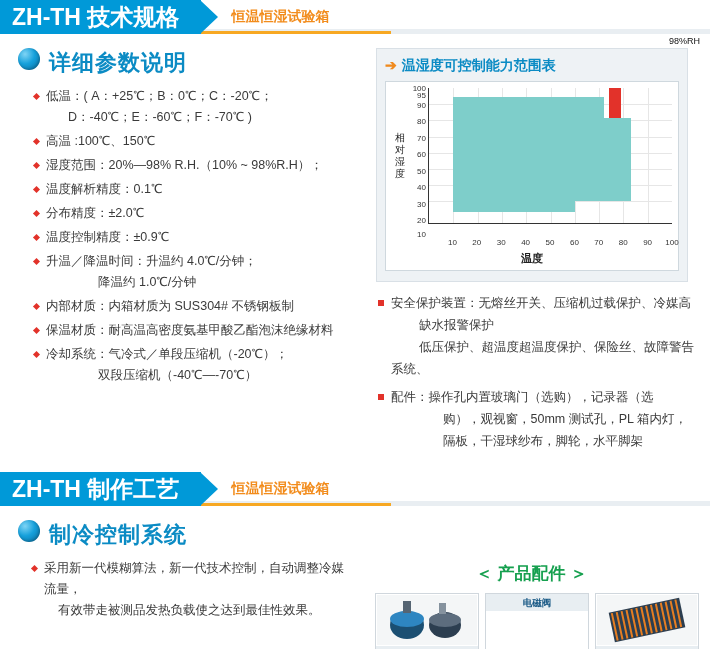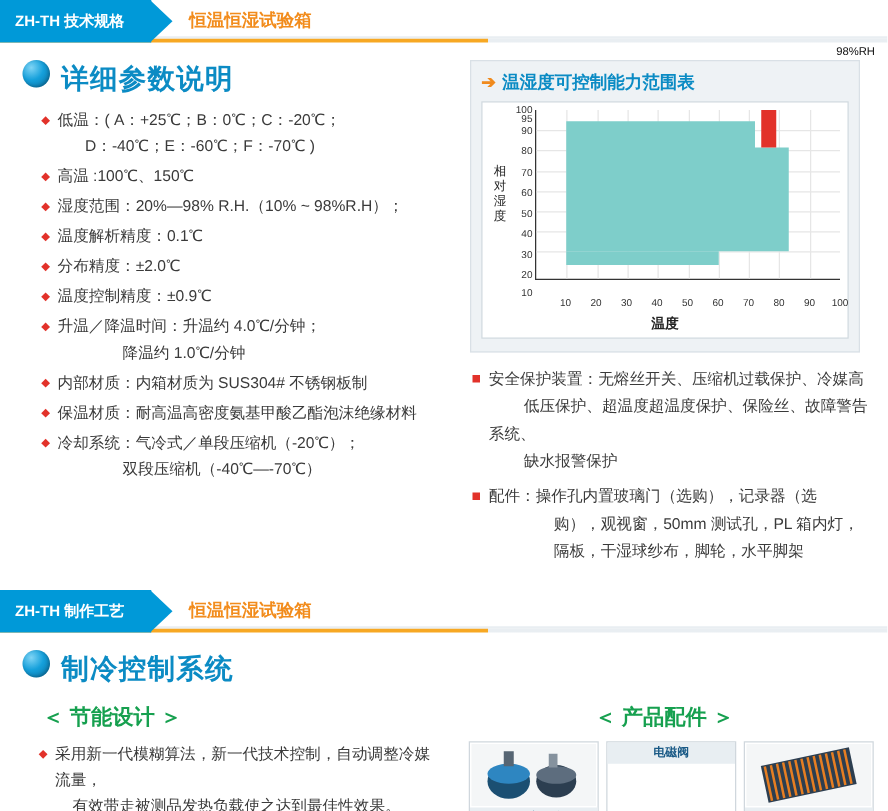--- a/index.html
+++ b/index.html
@@ -16,21 +16,21 @@
   .band {
     position:relative;
     height:34px;
     width:710px;
     display:flex;
     align-items:center;
   }
   .band .tab {
     background:#0099d8;
     color:#fff;
-    font-size:12px;
+    font-size:23px;
     font-weight:bold;
     height:34px;
     line-height:34px;
     padding:0 22px 0 12px;
     position:relative;
     z-index:3;
   }
   .band .tab:after {
     content:"";
     position:absolute;
@@ -348,22 +348,22 @@
           <span style="left:100%">100</span>
         </div>
         <div class="xaxis-name">温度</div>
         <div class="rh-label" style="right:10px; top:36px;">98%RH</div>
       </div>
     </div>
 
     <ul class="sq" style="margin:10px 0 0 6px; width:318px;">
       <li>
         <span>安全保护装置：无熔丝开关、压缩机过载保护、冷媒高</span>
+        <span class="ind2">缺水报警保护</span>
         <span class="ind2">低压保护、超温度超温度保护、保险丝、故障警告系统、</span>
-        <span class="ind2">缺水报警保护</span>
       </li>
       <li>
         <span>配件：操作孔内置玻璃门（选购），记录器（选</span>
         <span class="ind3">购），观视窗，50mm 测试孔，PL 箱内灯，</span>
         <span class="ind3">隔板，干湿球纱布，脚轮，水平脚架</span>
       </li>
     </ul>
 
   </div>
 </div>
@@ -376,21 +376,20 @@
 </div>
 
 <div class="h2row">
   <span class="sphere"></span>
   <span class="h2">制冷控制系统</span>
 </div>
 
 <div class="sec2">
 
   <div class="col-l">
-    <div class="subhead">＜ 节能设计 ＞</div>
     <ul class="greenlist">
       <li>
         <span>采用新一代模糊算法，新一代技术控制，自动调整冷媒流量，</span>
         <span class="ind">有效带走被测品发热负载使之达到最佳性效果。</span>
       </li>
 
     </ul>
   </div>
 
   <div class="col-r">

